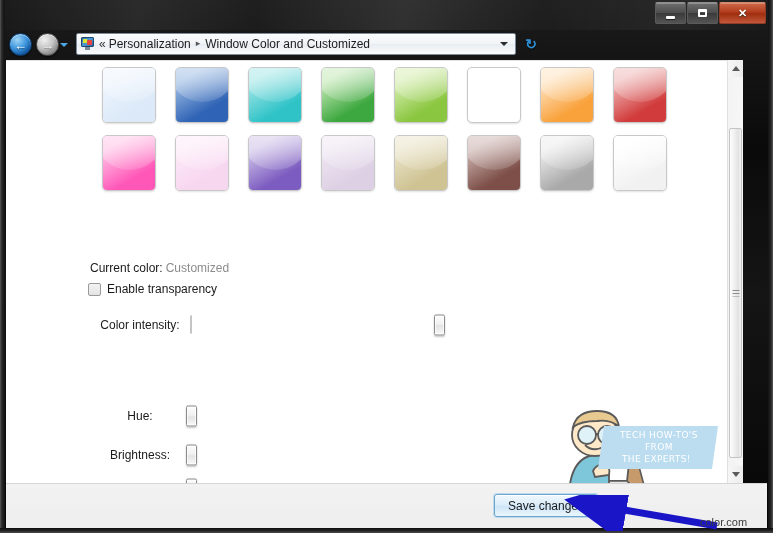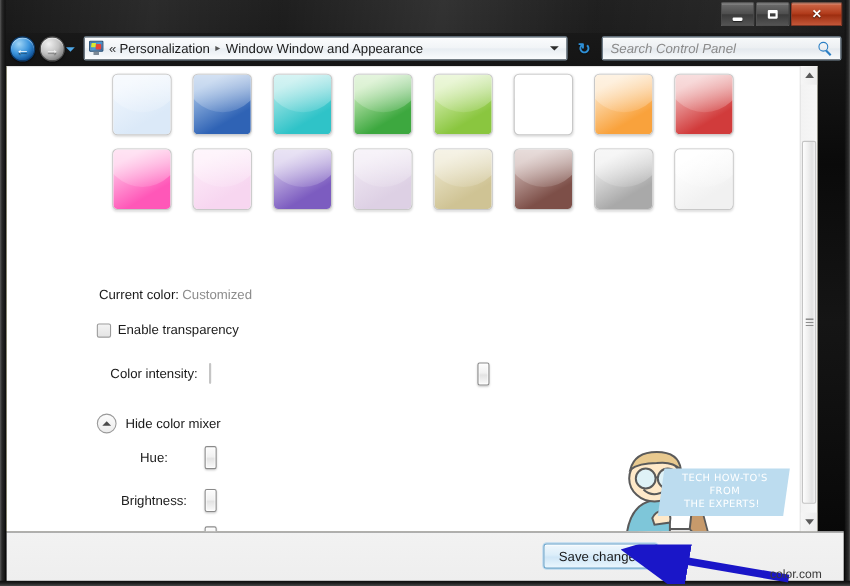--- a/index.html
+++ b/index.html
@@ -234,21 +234,21 @@
   }
 
   
   .cur-color {
     position: absolute; left: 84px; top: 201px;
     font-size: 12px; color: #1a1a1a;
   }
   .cur-color .val { color: #8c8c8c; margin-left: 3px; }
 
   .chk-row {
-    position: absolute; left: 82px; top: 233px;
+    position: absolute; left: 82px; top: 222px;
     display: flex; align-items: center;
   }
   .checkbox {
     width: 13px; height: 13px;
     border: 1px solid #9a9a9a;
     background: linear-gradient(180deg,#f3f3f3 0%, #e4e4e4 100%);
     border-radius: 2px; box-sizing: border-box;
     margin-right: 6px;
   }
   .chk-label { font-size: 12px; color: #1a1a1a; }
@@ -439,36 +439,29 @@
     <div class="navdrop"></div>
 
     <div class="addressbar">
       <div class="addr-icon">
         <div class="screen"></div>
           <div class="stand"></div>
       </div>
       <span class="addr-chev">«</span>
       <span class="crumb">Personalization</span>
       <span class="crumb-sep">▸</span>
-      <span class="crumb">Window Window and Appearance</span>
+      <span class="crumb">Window Color and Customized</span>
       <div class="addr-spacer"></div>
       <div class="addr-caret"></div>
     </div>
 
     <div class="refreshbtn">
       <span>↻</span>
     </div>
 
-    <div class="searchbox">
-      <span class="search-ph">Search Control Panel</span>
-      <span class="search-icon">
-        <span class="ring"></span>
-          <span class="handle"></span>
-      </span>
-    </div>
   </div>
 
   <div class="client">
     <div class="content">
       <div class="content-topline"></div>
 
       <div class="swatch-grid">
         <div class="swatch-row" id="row1">
             <div class="swatch">
               <div class="base" style="background: linear-gradient(150deg, rgb(238, 245, 253) 0%, rgb(238, 245, 253) 18%, rgb(219, 233, 248) 72%, rgb(219, 233, 248) 100%);"></div>
@@ -541,34 +534,28 @@
 
       <div class="cur-color">
         <span>Current color:</span><span class="val">Customized</span>
       </div>
 
       <div class="chk-row">
         <span class="checkbox"></span>
         <span class="chk-label">Enable transparency</span>
       </div>
 
-      <div class="slider-row" style="left:84px; top:271px;">
+      <div class="slider-row" style="left:84px; top:256px;">
         <span class="slider-label">Color intensity:</span>
         <span class="track-wrap">
           <span class="intensity-track"></span>
           <span class="thumb" style="left:244px;"></span>
         </span>
       </div>
 
-      <div class="mixer-toggle">
-        <span class="circ-chev">
-            <span class="ch"></span>
-          </span>
-        <span class="mixer-label">Hide color mixer</span>
-      </div>
 
       <div class="slider-row" style="left:84px; top:349px;">
         <span class="slider-label">Hue:</span>
         <span class="track-wrap">
           <span class="hsb-track hue-track"></span>
           <span class="thumb" style="left:-4px;"></span>
         </span>
       </div>
 
       <div class="slider-row" style="left:84px; top:388px;">

